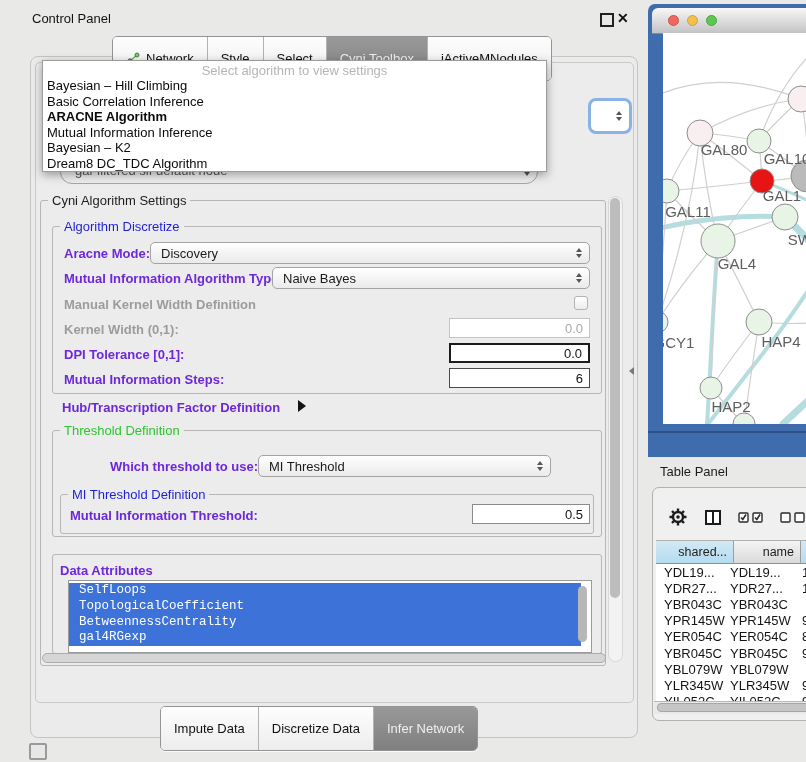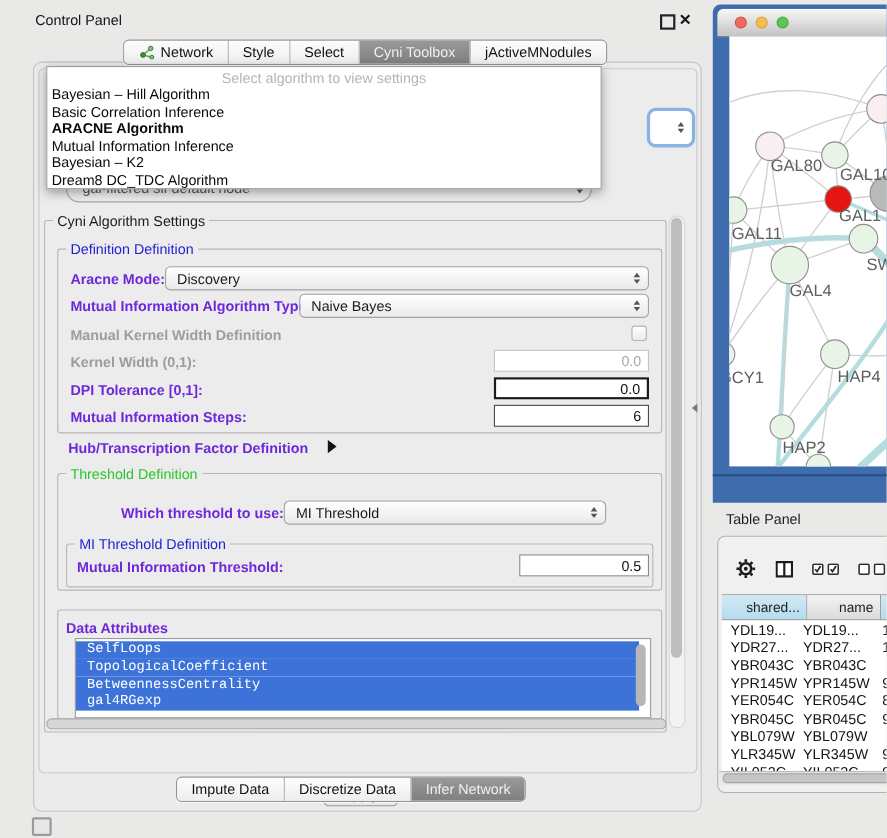--- a/index.html
+++ b/index.html
@@ -5,21 +5,21 @@
   html,body{margin:0;padding:0;background:#e9e9e7;}
   #screen{position:relative;width:806px;height:762px;overflow:hidden;background:#e9e9e7;
           font-family:"Liberation Sans",sans-serif;color:#1a1a1a;margin-left:24px;}
   .abs{position:absolute;}
   
   .cp-title{font-size:13px;color:#111;}
   .float-btn{width:10px;height:10px;border:2px solid #222;background:transparent;}
   .close-btn{font-size:14px;font-weight:bold;color:#111;line-height:14px;}
   .segbar{display:inline-flex;border:1px solid #949494;border-radius:5px;overflow:hidden;
           box-shadow:0 1px 0 rgba(255,255,255,.7);background:#fff;z-index:12;}
-  .seg{display:flex;align-items:center;gap:5px;padding:3px 13px;font-size:13px;color:#111;
+  .seg{display:flex;align-items:center;gap:5px;padding:14px 13px;font-size:13px;color:#111;
        background:linear-gradient(#fdfdfd,#ededed);border-left:1px solid #b2b2b2;white-space:nowrap;}
   .seg:first-child{border-left:none;}
   .seg.sel{background:linear-gradient(#999999,#7f7f7f);color:#efefef;}
   .outer-panel{background:#ebebeb;border:1px solid #c4c4c4;border-radius:8px;}
   .page-panel{background:#ececec;border:1px solid #c9c9c9;border-radius:5px;}
   
   .popup{background:#fff;border:1px solid #9c9c9c;box-shadow:0 3px 9px rgba(0,0,0,.35);z-index:30;}
   .pop-placeholder{text-align:center;color:#b5b5b5;font-size:13px;height:15px;line-height:15px;margin-top:2px;}
   .pop-item{font-size:13px;line-height:15.5px;padding-left:4px;color:#0a0a0a;white-space:nowrap;}
   .pop-item.sel-bold{font-weight:bold;}
@@ -127,36 +127,36 @@
     <span class="pill-text">gal-filtered sif default node</span>
     <span class="stepper">
         <i class="up"></i>
         <i class="dn"></i>
       </span>
   </div>
 
   <div class="abs popup" style="left:18px;top:60px;width:503px;height:110px;">
     <div class="pop-placeholder">Select algorithm to view settings</div>
     <div id="popup-items">
-        <div class="pop-item">Bayesian – Hill Algorithm</div>
+        <div class="pop-item">Bayesian – Hill Climbing</div>
         <div class="pop-item">Basic Correlation Inference</div>
         <div class="pop-item sel-bold">ARACNE Algorithm</div>
         <div class="pop-item">Mutual Information Inference</div>
         <div class="pop-item">Bayesian – K2</div>
         <div class="pop-item">Dream8 DC_TDC Algorithm</div>
       </div>
   </div>
 
   <div class="abs group" style="left:16px;top:200px;width:564px;height:464px;"></div>
   <div class="abs gtitle" style="left:24px;top:193px;color:#1d1d1d;">Cyni Algorithm Settings</div>
   <div class="abs vtrack" style="left:584px;top:196px;width:13px;height:464px;"></div>
   <div class="abs vthumb" style="left:585.5px;top:198px;width:10px;height:400px;"></div>
 
   <div class="abs group" style="left:28px;top:226px;width:548px;height:166px;"></div>
-  <div class="abs gtitle" style="left:36px;top:219px;color:#1f1fd4;">Definition Definition</div>
+  <div class="abs gtitle" style="left:36px;top:219px;color:#1f1fd4;">Algorithm Discretize</div>
 
   <div class="abs flabel" style="left:40px;top:246px;">Aracne Mode:</div>
   <div class="abs combo" style="left:126px;top:242px;width:440px;">
     <span>Discovery</span>
     <span class="stepper">
         <i class="up"></i>
         <i class="dn"></i>
       </span>
   </div>
 

